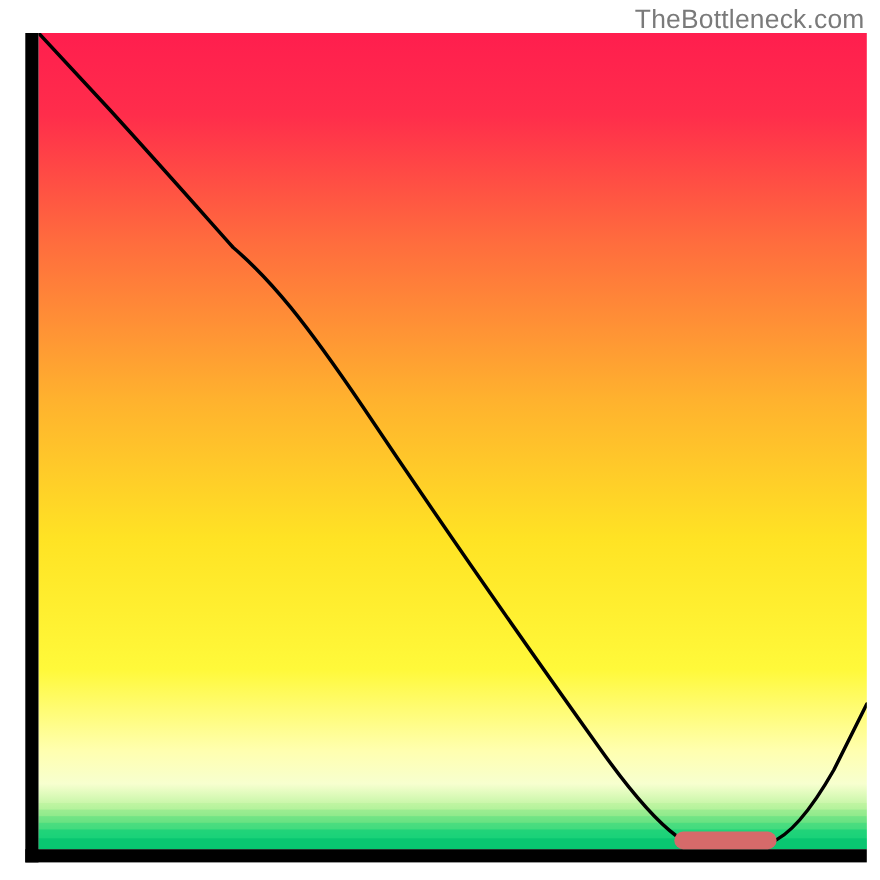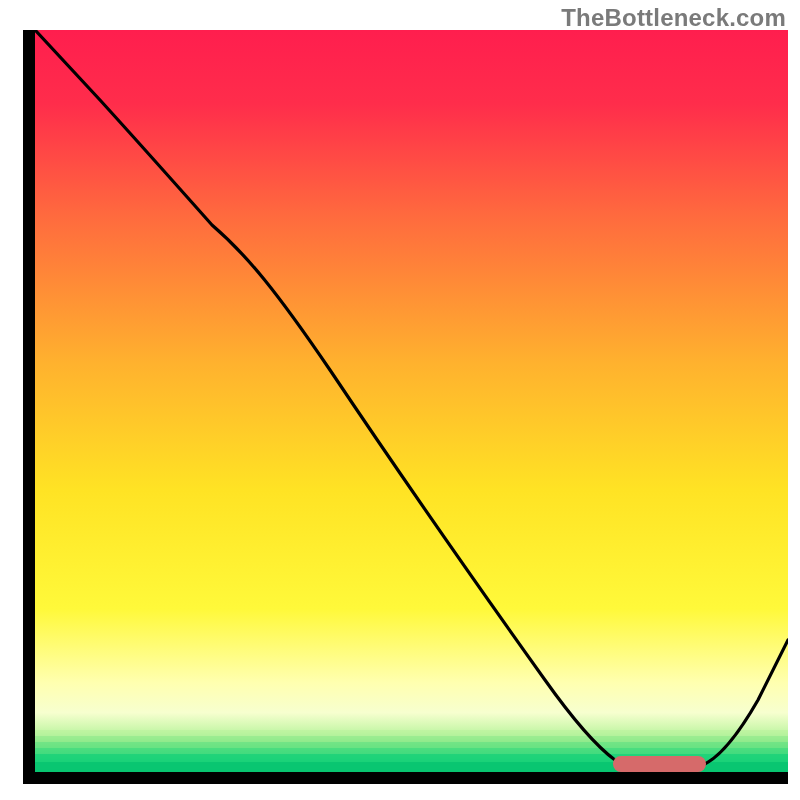--- a/index.html
+++ b/index.html
@@ -14,21 +14,21 @@
   .stage {
     position: relative;
     width: 800px;
     height: 800px;
   }
   .watermark {
     position: absolute;
     top: 4px;
     right: 14px;
     font-size: 24px;
-    font-weight: 700;
+    font-weight: 400;
     color: #7a7a7a;
     letter-spacing: 0.2px;
     z-index: 20;
   }
   svg {
     position: absolute;
     top: 0;
     left: 0;
   }
 </style>

